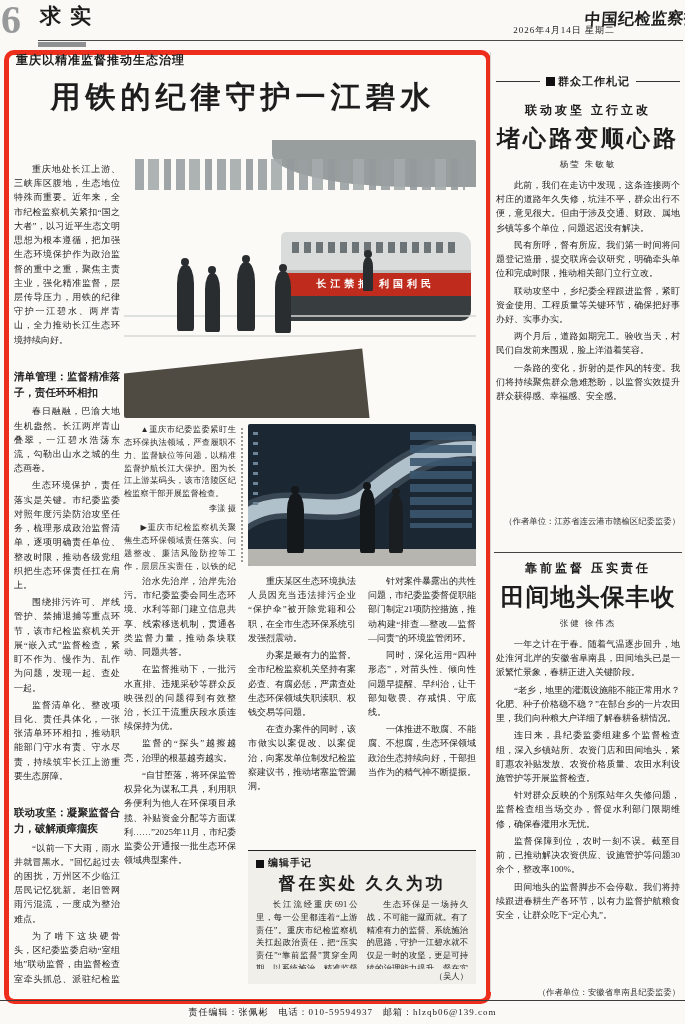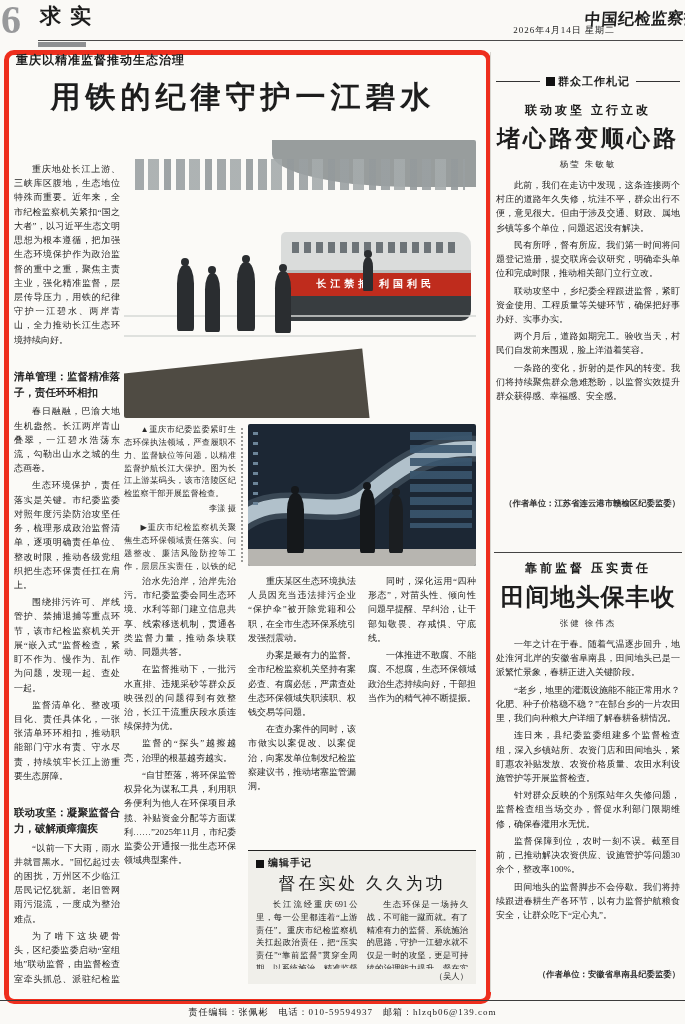--- a/index.html
+++ b/index.html
@@ -54,41 +54,41 @@
     background:repeating-linear-gradient(180deg,#6b8498 0 3px,rgba(0,0,0,0) 3px 10px);}
   .cap-col{left:124px;top:424px;width:112px;height:146px;font-size:8.3px;line-height:1.55;text-align:justify;overflow:hidden;color:#2b2b2b;}
   .cap-col p{margin:0 0 2px;text-indent:2em;}
   .credit{text-align:right;text-indent:0 !important;margin:0 0 6px !important;}
   .dot-divider{left:241px;top:428px;height:134px;width:0;border-left:2px dotted #9a9a98;}
   
   .ednote{left:248px;top:850px;width:228px;height:134px;background:#f0efea;border-top:1.5px solid #222;
     padding:5px 8px 4px;box-sizing:border-box;}
   .ednote-label{font-size:10px;font-weight:700;letter-spacing:1px;}
   .ednote-label .sq{display:inline-block;width:8px;height:8px;background:#111;margin-right:4px;vertical-align:middle;}
-  .ednote-title{text-align:center;font-size:17px;font-weight:400;letter-spacing:3px;margin:2px 0 4px;}
+  .ednote-title{text-align:center;font-size:17px;font-weight:700;letter-spacing:3px;margin:2px 0 4px;}
   .ednote-cols{display:flex;gap:9px;}
   .ednote-cols div{flex:1;font-size:8.4px;line-height:1.52;text-align:justify;text-indent:2em;height:70px;overflow:hidden;}
   .ednote-credit{text-align:right;font-size:8.4px;margin-top:2px;}
   
   .side-rule{left:490px;top:52px;width:1px;height:940px;background:#d8d6d0;}
   .sA{left:496px;top:74px;width:184px;}
   .sB{left:496px;top:560px;width:184px;}
   .s-head{display:flex;align-items:center;gap:6px;}
   .s-head .line{flex:1;height:1px;background:#333;}
   .s-head .lbl{font-size:11px;font-weight:700;letter-spacing:1px;white-space:nowrap;}
   .s-head .sq{display:inline-block;width:9px;height:9px;background:#111;margin-right:3px;vertical-align:-1px;}
   .s-kicker{text-align:center;font-size:12px;letter-spacing:3px;margin-top:13px;font-weight:600;}
   .s-title-a{text-align:center;font-size:23px;font-weight:700;letter-spacing:3px;margin-top:4px;}
   .s-title-b{text-align:center;font-size:24px;font-weight:700;letter-spacing:1px;margin-top:4px;white-space:nowrap;}
   .s-byline{text-align:center;font-size:8.5px;letter-spacing:2px;color:#333;margin-top:5px;}
   .s-body{margin-top:7px;font-size:9px;line-height:1.58;text-align:justify;overflow:hidden;color:#242424;}
   .s-body p{margin:0 0 3px;text-indent:2em;}
   .sA .s-body{height:318px;}
   .sB .s-body{height:330px;font-family:Liberation Serif, serif;}
-  .s-author{text-align:right;font-size:8.4px;color:#333;margin-top:2px;font-weight:bold;}
+  .s-author{text-align:right;font-size:8.4px;color:#333;margin-top:20px;}
   .s-divider{left:494px;top:552px;width:188px;height:1px;background:#444;}
   
   .foot-rule{left:0;top:1000px;width:685px;height:1px;background:#3c3c3c;}
   .footer-text{left:0;top:1006px;width:685px;text-align:center;font-size:9px;letter-spacing:1px;color:#222;}
 </style>
 </head>
 <body>
 
 <div class="page">
 
@@ -160,20 +160,21 @@
     <p>在监督推动下，一批污水直排、违规采砂等群众反映强烈的问题得到有效整治，长江干流重庆段水质连续保持为优。</p>
     <p>监督的“探头”越擦越亮，治理的根基越夯越实。</p>
     <p>“自甘堕落，将环保监管权异化为谋私工具，利用职务便利为他人在环保项目承揽、补贴资金分配等方面谋利……”2025年11月，市纪委监委公开通报一批生态环保领域典型案件。</p>
   </div>
   <div class="abs body-col col3">
     <p>重庆某区生态环境执法人员因充当违法排污企业“保护伞”被开除党籍和公职，在全市生态环保系统引发强烈震动。</p>
     <p>办案是最有力的监督。全市纪检监察机关坚持有案必查、有腐必惩，严肃查处生态环保领域失职渎职、权钱交易等问题。</p>
     <p>在查办案件的同时，该市做实以案促改、以案促治，向案发单位制发纪检监察建议书，推动堵塞监管漏洞。</p>
   </div>
   <div class="abs body-col col4">
+    <p>针对案件暴露出的共性问题，市纪委监委督促职能部门制定21项防控措施，推动构建“排查—整改—监督—问责”的环境监管闭环。</p>
     <p>同时，深化运用“四种形态”，对苗头性、倾向性问题早提醒、早纠治，让干部知敬畏、存戒惧、守底线。</p>
     <p>一体推进不敢腐、不能腐、不想腐，生态环保领域政治生态持续向好，干部担当作为的精气神不断提振。</p>
   </div>
 
   <div class="abs ednote">
     <div class="ednote-label"><span class="sq"></span><span>编辑手记</span></div>
     <div class="ednote-title">督在实处 久久为功</div>
     <div class="ednote-cols">
       <div>长江流经重庆691公里，每一公里都连着“上游责任”。重庆市纪检监察机关扛起政治责任，把“压实责任”“靠前监督”贯穿全周期，以系统施治、精准监督护航一江碧水。</div>
       <div>生态环保是一场持久战，不可能一蹴而就。有了精准有力的监督、系统施治的思路，守护一江碧水就不仅是一时的攻坚，更是可持续的治理能力提升。督在实处，久久为功。</div>

